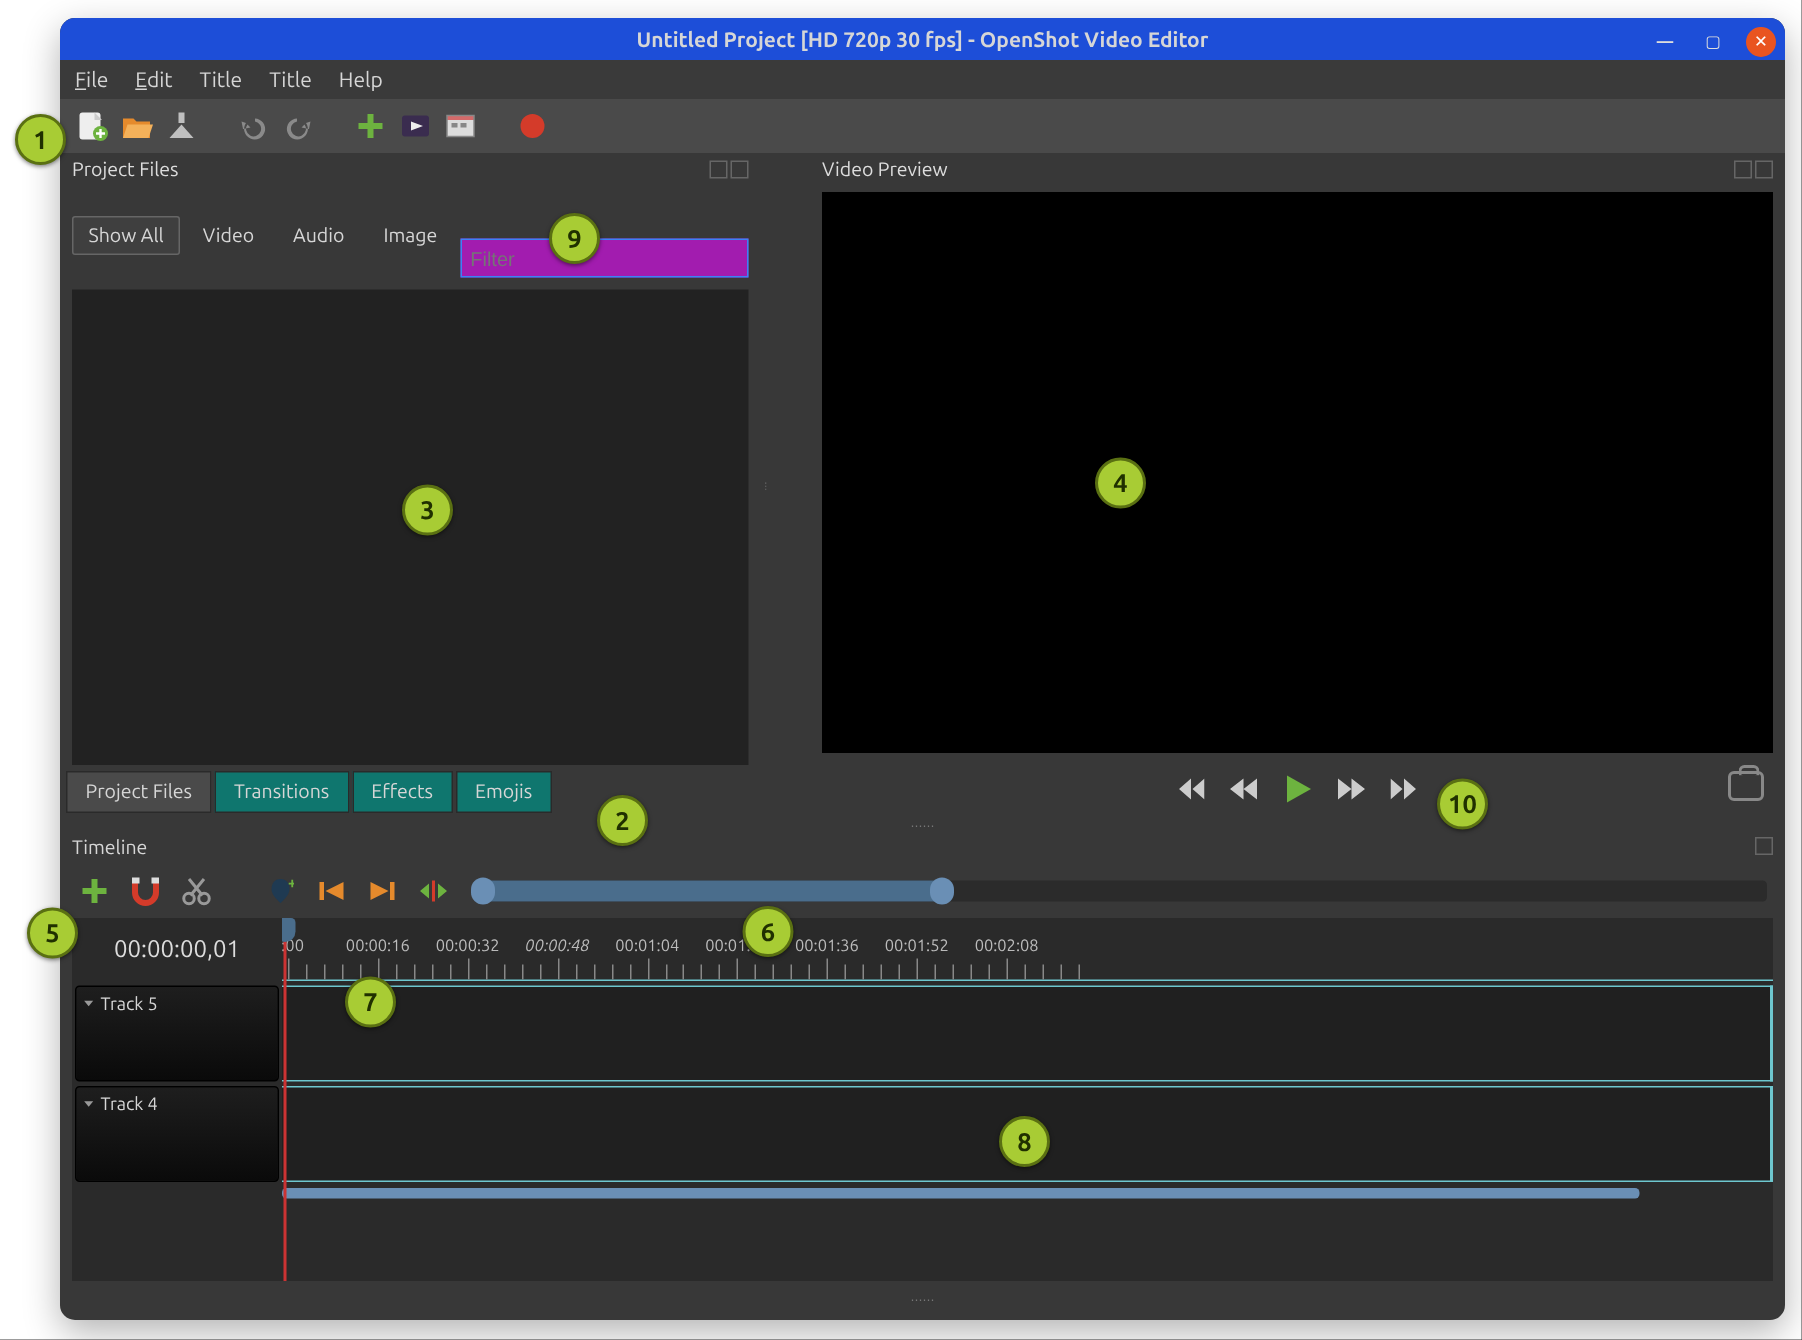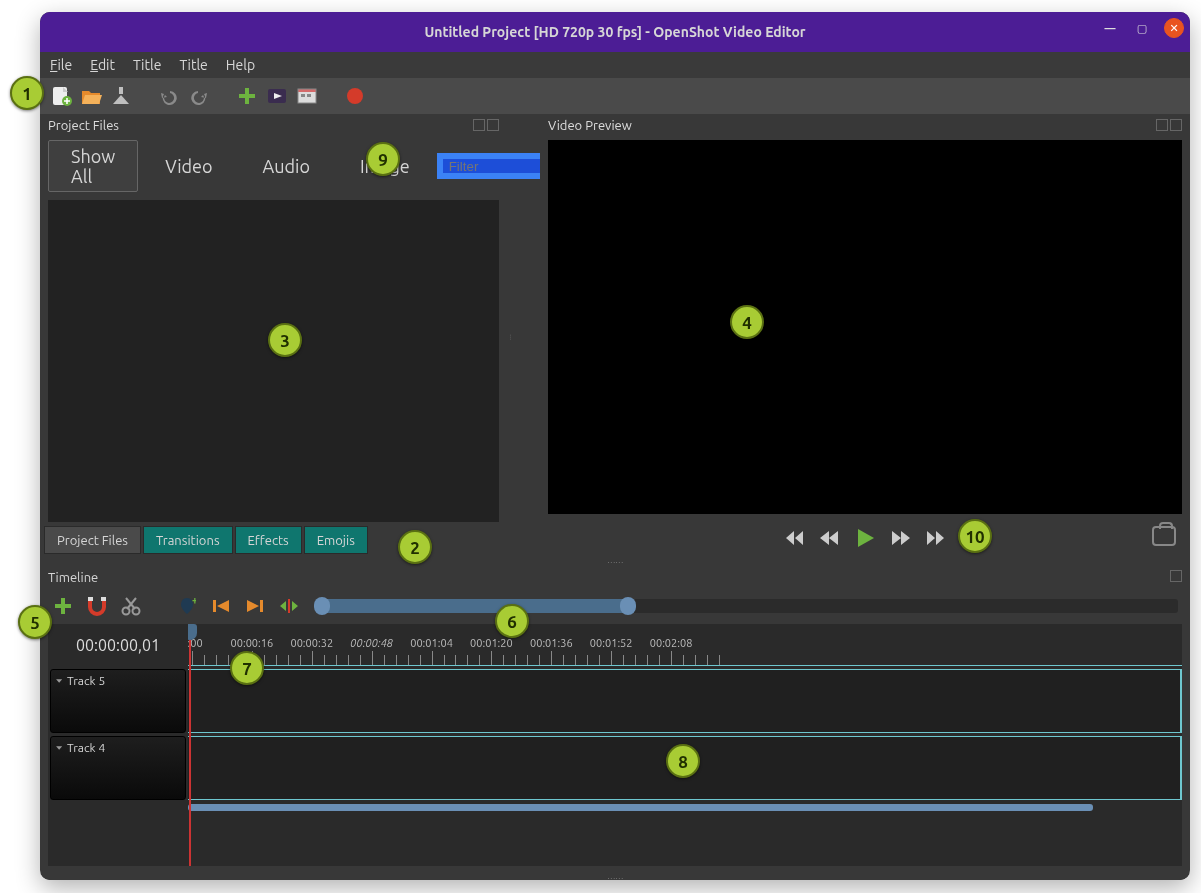--- a/index.html
+++ b/index.html
@@ -25,21 +25,21 @@
     font-family:"Ubuntu","DejaVu Sans",sans-serif;
     font-size:13px;color:var(--fg);
   }
   .window{
     position:absolute;left:40px;top:12px;width:1150px;height:868px;
     background:var(--bg);border-radius:10px;overflow:hidden;
     box-shadow:0 8px 24px rgba(0,0,0,.3);
   }
   
   .titlebar{
-    height:40px;background:#4c1d95;display:flex;align-items:center;
+    height:28px;background:#1d4ed8;display:flex;align-items:center;
     justify-content:center;position:relative;font-size:14px;font-weight:600;
   }
   .win-controls{
     position:absolute;right:6px;top:0;height:32px;display:flex;align-items:center;gap:12px;
   }
   .win-btn{width:20px;height:20px;border-radius:10px;display:flex;align-items:center;justify-content:center;border:1px solid #555;}
   .win-btn.close{background:var(--brand-orange);border-color:var(--brand-orange);}
   .win-glyph{font-size:11px;line-height:1;color:#ddd;}
   
   .menubar{height:26px;background:#3a3a3a;display:flex;align-items:center;padding:0 10px;gap:18px;font-size:14px;}
@@ -51,23 +51,23 @@
   .tb-btn{width:22px;height:22px;display:flex;align-items:center;justify-content:center;}
   
   .dock-row{display:flex;height:444px;}
   .dock{display:flex;flex-direction:column;background:var(--bg);position:relative;}
   .dock.pfiles{width:467px;}
   .dock.preview{flex:1;margin-left:27px;}
   .dock-title{height:22px;padding:2px 8px;font-size:13px;color:#ddd;display:flex;align-items:center;justify-content:space-between;}
   .dock-title .tiny-btns{display:flex;gap:2px;}
   .tiny{width:12px;height:12px;border:1px solid #666;display:inline-block;}
   .tabs-filter{display:flex;align-items:center;gap:4px;padding:4px 8px;}
-  .ft{padding:5px 22px;border:1px solid transparent;border-radius:2px;cursor:default;font-size:18px;}
+  .ft{padding:5px 10px;border:1px solid transparent;border-radius:2px;cursor:default;font-size:13px;}
   .ft.active{border-color:#666;background:#3f3f3f;}
-  .filter-input{flex:1;max-width:200px;height:26px;background:#1d4ed8;border:6px solid #3b82f6;color:var(--fg);padding:0 6px;}
+  .filter-input{flex:1;max-width:200px;height:26px;background:#a21caf;border:1px solid #3b82f6;color:var(--fg);padding:0 6px;margin-top:31px;}
   .pfiles-body{flex:1;margin:4px 8px;background:var(--bg-dk);}
   .bottom-tabs{display:flex;gap:2px;padding:0 4px 4px;}
   .bt{padding:6px 12px;background:#0f766e;border:1px solid #2a2a2a;font-size:13px;}
   .bt.active{background:var(--bg-lt);}
   .preview-body{flex:1;margin:4px 8px;background:#000;}
   .transport{height:40px;display:flex;align-items:center;justify-content:center;gap:14px;position:relative;}
   .transport .cam{position:absolute;right:14px;top:8px;width:24px;height:20px;border:2px solid #888;border-radius:4px;}
   .transport .cam::before{content:"";position:absolute;top:-6px;left:5px;width:10px;height:5px;border:2px solid #888;border-bottom:none;border-radius:4px 4px 0 0;}
   .tp{width:22px;height:22px;display:flex;align-items:center;justify-content:center;}
   

